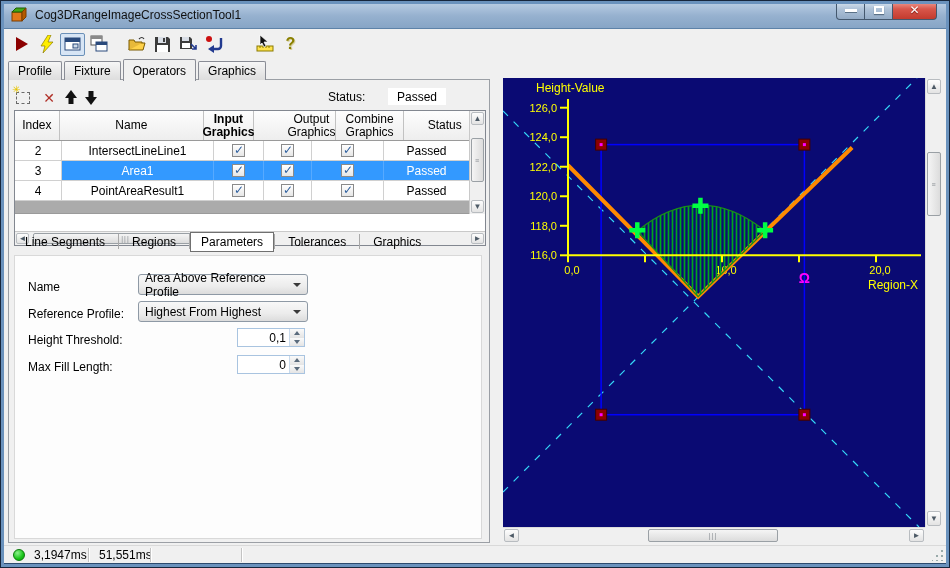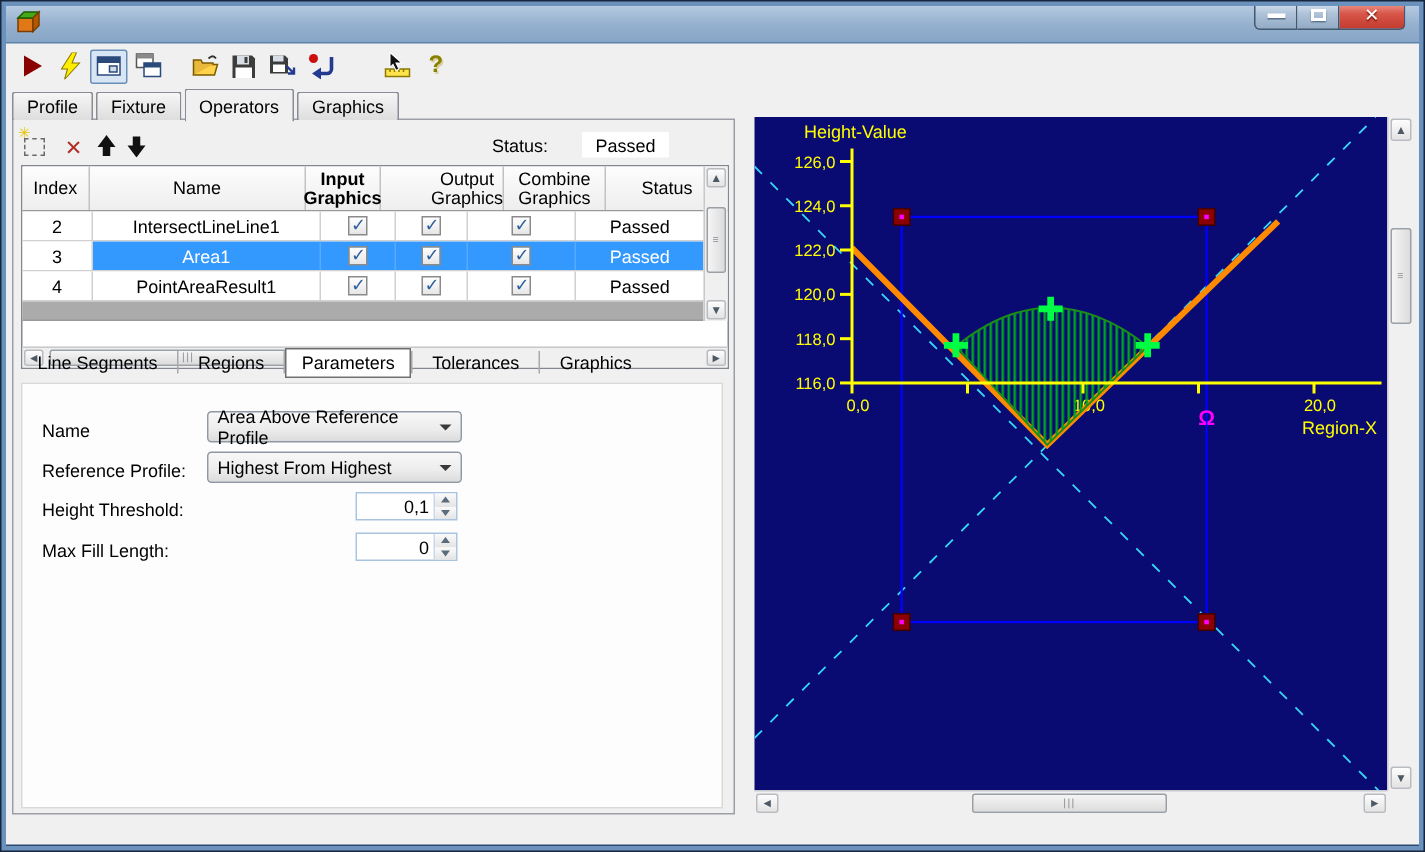--- a/index.html
+++ b/index.html
@@ -101,20 +101,21 @@
 <body>
 
 <div class="window">
 
   <div class="titlebar">
     <svg class="appicon" viewBox="0 0 17 17">
       <rect x="2" y="6" width="10" height="9" fill="#e07818" stroke="#7a3c00"></rect>
       <polygon points="2,6 6,2 16,2 12,6" fill="#44a818" stroke="#1d5c00"></polygon>
       <polygon points="12,6 16,2 16,11 12,15" fill="#b35a00" stroke="#7a3c00"></polygon>
     </svg>
+    <span class="titletext">Cog3DRangeImageCrossSectionTool1</span>
     <div class="winbtns">
       <div class="wbtn min">
           <div class="minglyph"></div>
         </div>
       <div class="wbtn max">
           <div class="maxglyph"></div>
         </div>
       <div class="wbtn close">
           <span>✕</span>
         </div>
@@ -391,15 +392,24 @@
     <div class="thumb" style="left:1px;top:74px;width:14px;height:64px;">≡</div>
     <div class="arrow" style="left:1px;bottom:1px;width:14px;height:15px;">▼</div>
   </div>
 
   <div class="sb" style="left:503px;top:527px;width:422px;height:16px;border-top:1px solid #dcdcdc;">
     <div class="arrow" style="left:1px;top:1px;width:15px;height:13px;">◄</div>
     <div class="thumb h" style="left:145px;top:1px;width:130px;height:13px;">|||</div>
     <div class="arrow" style="right:1px;top:1px;width:15px;height:13px;">►</div>
   </div>
 
+  <div class="statusbar">
+    <div class="sdot"></div>
+    <span class="stime" style="left:30px;">3,1947ms</span>
+    <div class="ssep" style="left:84px;"></div>
+    <span class="stime" style="left:95px;">51,551ms</span>
+    <div class="ssep" style="left:146px;"></div>
+    <div class="ssep" style="left:237px;"></div>
+    <div class="grip"></div>
+  </div>
 
   <div class="frame"></div>
 </div>
 
 </body></html>

